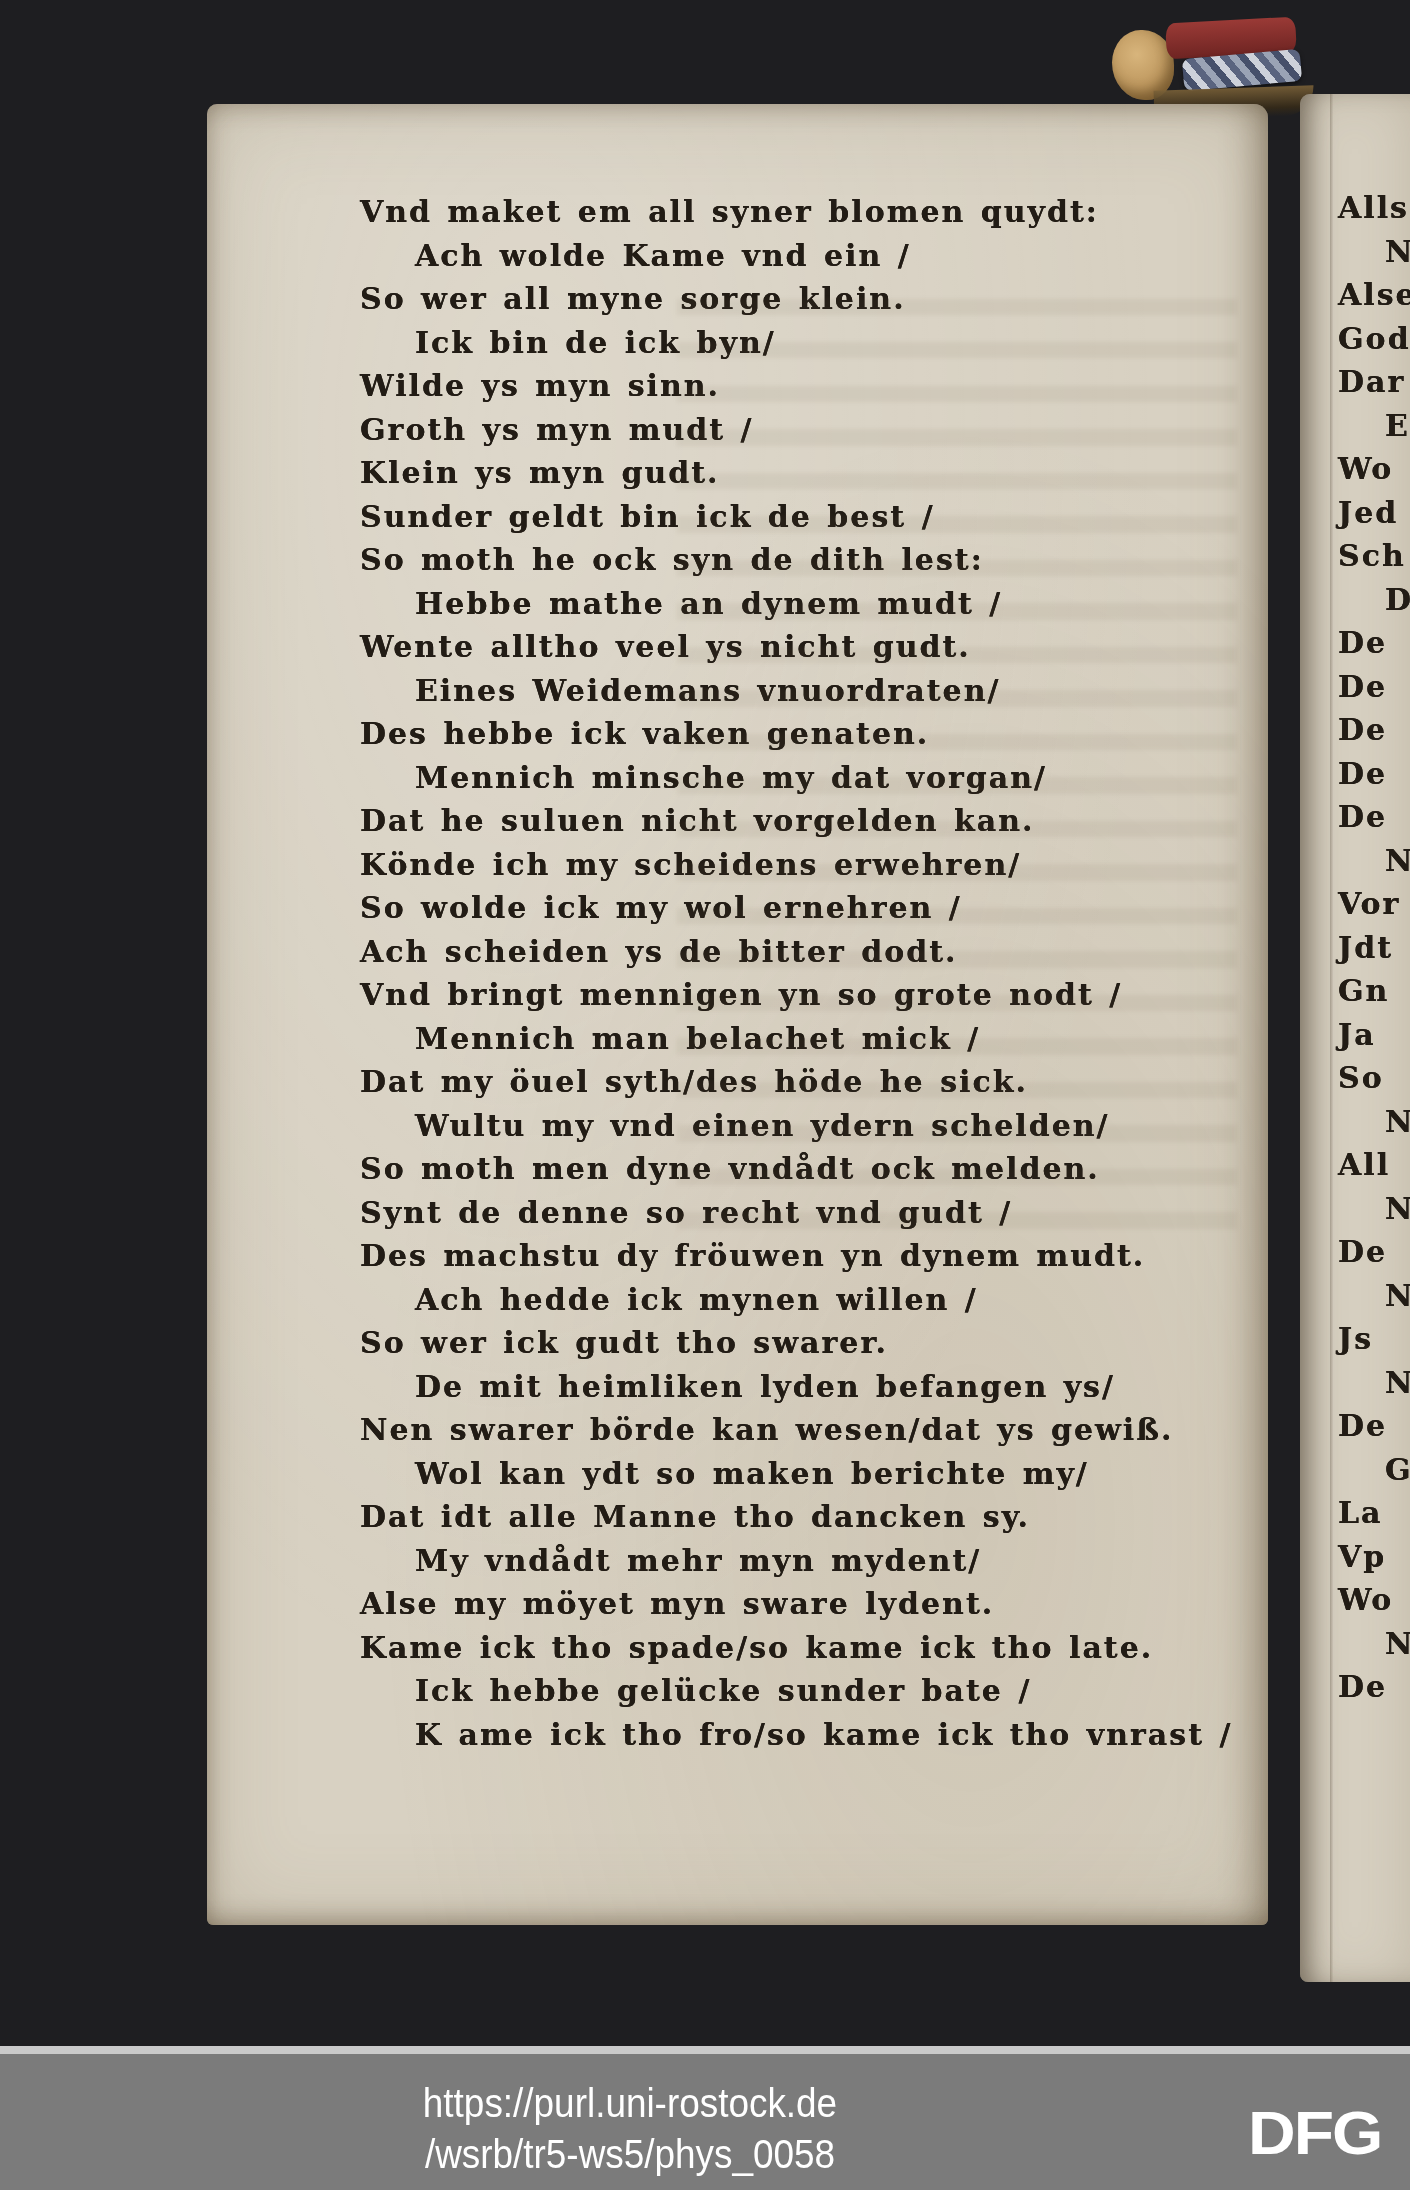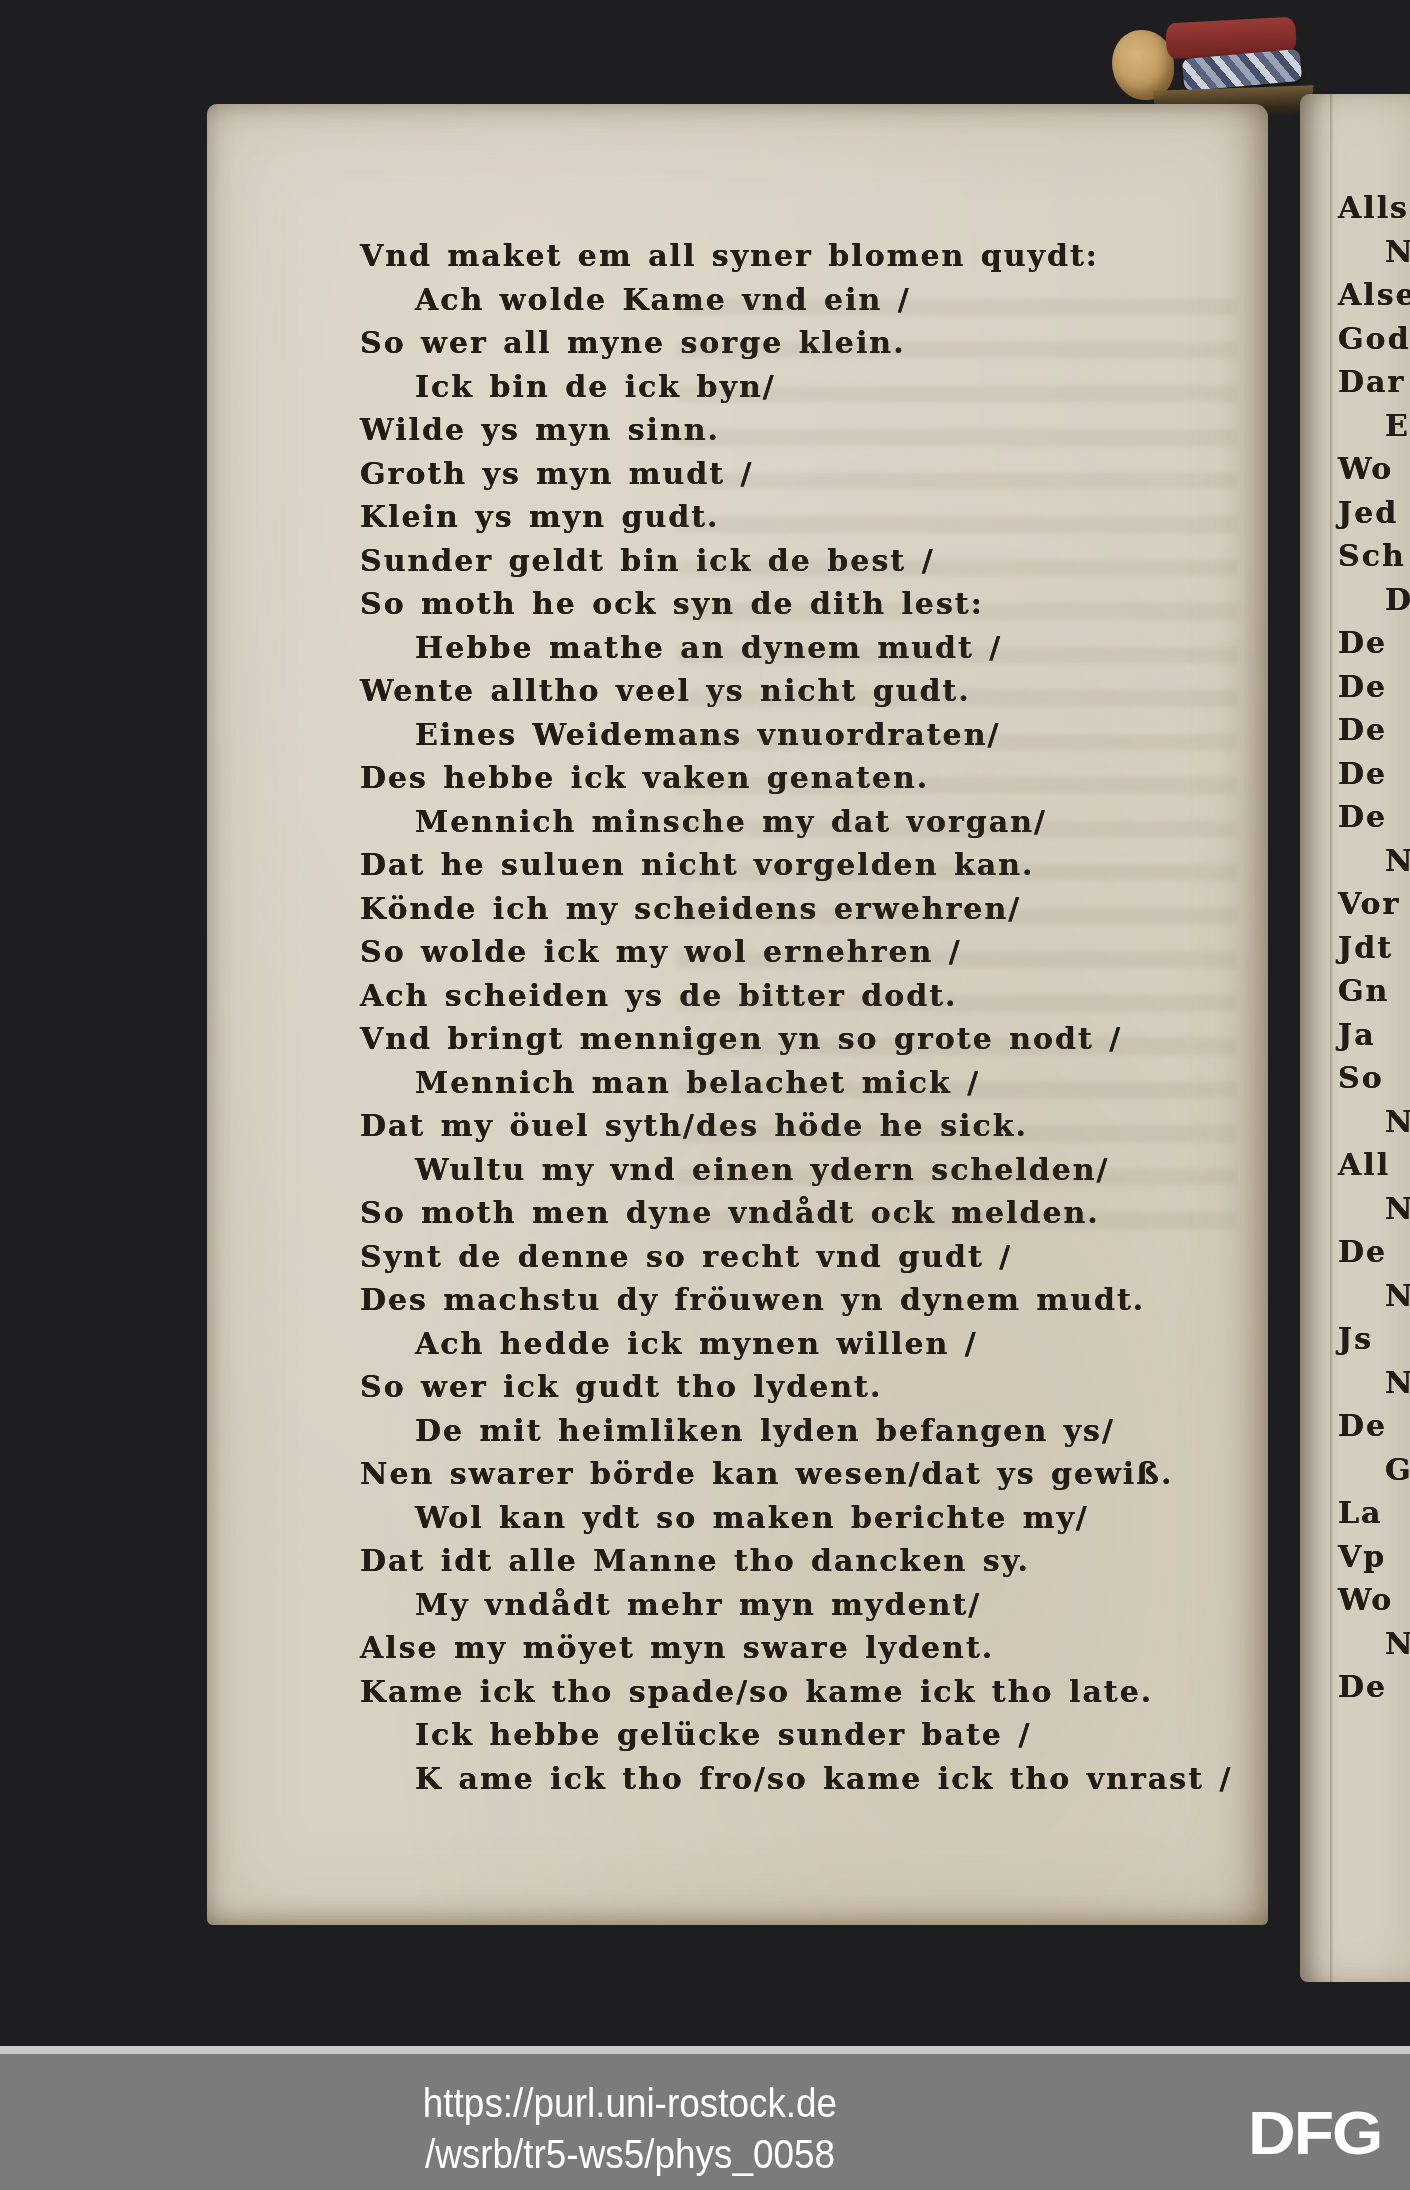--- a/index.html
+++ b/index.html
@@ -41,21 +41,20 @@
   
   .page-main::after{content:"";position:absolute;left:470px;top:195px;width:560px;height:950px;
     background:repeating-linear-gradient(180deg,rgba(110,95,70,.08) 0 16px,transparent 16px 43.5px);
     filter:blur(2px);}
   .poem{
     position:absolute;left:153px;top:86px;
     font-size:30px;font-weight:700;line-height:43.5px;
     color:var(--ink,#221c15);
     letter-spacing:2px;word-spacing:3px;white-space:nowrap;
     text-shadow:0 0 .6px currentColor;
-    margin-top:44px;
   }
   .poem-line.indent{padding-left:55px;}
   
   .page-right{
     position:absolute;left:1300px;top:94px;width:110px;height:1888px;
     background:var(--page-right,#d6cfc0);
     border-radius:10px 0 0 8px;overflow:hidden;
     box-shadow:inset 20px 0 26px -12px rgba(40,28,14,.5),inset 0 0 50px rgba(115,98,70,.2);
   }
   .crease{position:absolute;left:30px;top:0;width:3px;height:100%;
@@ -111,21 +110,21 @@
         <div class="poem-line">So wolde ick my wol ernehren /</div>
         <div class="poem-line">Ach scheiden ys de bitter dodt.</div>
         <div class="poem-line">Vnd bringt mennigen yn so grote nodt /</div>
         <div class="poem-line indent">Mennich man belachet mick /</div>
         <div class="poem-line">Dat my öuel syth/des höde he sick.</div>
         <div class="poem-line indent">Wultu my vnd einen ydern schelden/</div>
         <div class="poem-line">So moth men dyne vndådt ock melden.</div>
         <div class="poem-line">Synt de denne so recht vnd gudt /</div>
         <div class="poem-line">Des machstu dy fröuwen yn dynem mudt.</div>
         <div class="poem-line indent">Ach hedde ick mynen willen /</div>
-        <div class="poem-line">So wer ick gudt tho lydent.</div>
+        <div class="poem-line">So wer ick gudt tho swarer.</div>
         <div class="poem-line indent">De mit heimliken lyden befangen ys/</div>
         <div class="poem-line">Nen swarer börde kan wesen/dat ys gewiß.</div>
         <div class="poem-line indent">Wol kan ydt so maken berichte my/</div>
         <div class="poem-line">Dat idt alle Manne tho dancken sy.</div>
         <div class="poem-line indent">My vndådt mehr myn mydent/</div>
         <div class="poem-line">Alse my möyet myn sware lydent.</div>
         <div class="poem-line">Kame ick tho spade/so kame ick tho late.</div>
         <div class="poem-line indent">Ick hebbe gelücke sunder bate /</div>
         <div class="poem-line indent">K ame ick tho fro/so kame ick tho vnrast /</div>
       </div>

